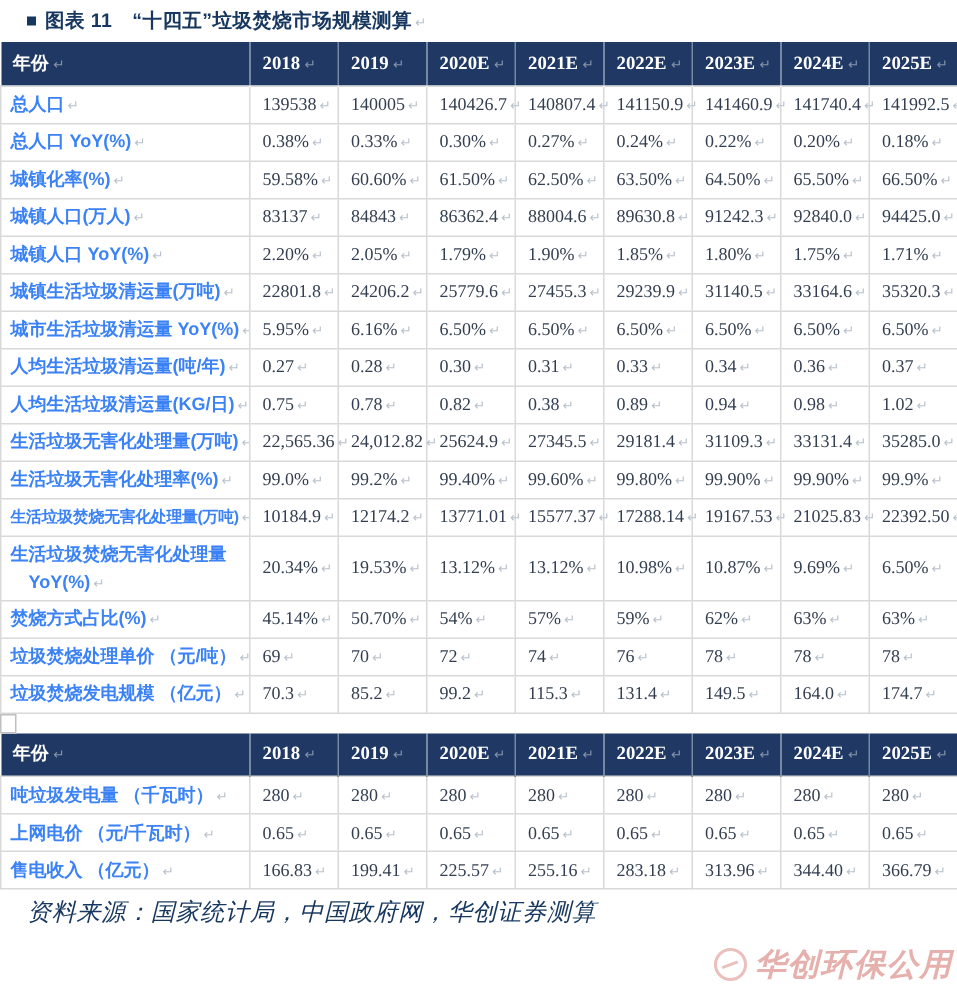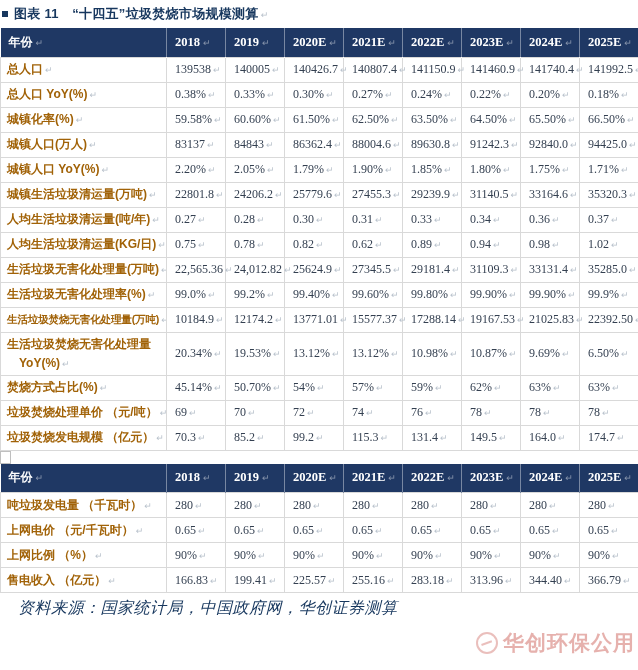--- a/index.html
+++ b/index.html
@@ -1,52 +1,52 @@
 <!DOCTYPE html>
 <html><head>
 <meta charset="utf-8">
 <style>
   * { margin:0; padding:0; box-sizing:border-box; }
   html,body { width:638px; height:670px; background:#ffffff; overflow:hidden;
     font-family:"Liberation Sans", sans-serif; position:relative; }
 
-  .title-row { display:flex; align-items:center; height:28px; padding-left:2px; }
+  .title-row { display:flex; align-items:center; height:28px; padding-left:18px; }
   .bullet { width:6px; height:6px; background:#17375e; margin-right:6px; flex:none; }
   .title-text { font-size:13px; font-weight:bold; color:#17375e; letter-spacing:.3px; }
   .title-text::after { content:"↵"; color:#b9c2cc; font-size:9px; font-weight:normal; margin-left:2px; }
 
   table { border-collapse:collapse; table-layout:fixed; width:638px; }
   col.lab { width:166px; } col.d { width:59px; }
 
   thead th { background:#1f3864; color:#ffffff; font-family:"Liberation Serif", serif;
     font-weight:bold; font-size:12.5px; text-align:left; height:29px;
     padding:0 0 0 8px; border-left:1px solid rgba(255,255,255,.4); }
   thead th:first-child { border-left:none; font-family:"Liberation Sans", sans-serif; font-size:12px; }
   thead th::after { content:"↵"; color:rgba(255,255,255,.45); font-size:9px; font-weight:normal; margin-left:3px; }
 
   tbody th, tbody td { border:1px solid #d9d9d9; height:25px; }
-  tbody th.rowlabel { text-align:left; font-size:12px; font-weight:bold; color:#a16207;
+  tbody th.rowlabel { text-align:left; font-size:12px; font-weight:bold; color:#3b82f6;
     padding:1px 0 1px 6px; white-space:nowrap; overflow:hidden; }
   tbody td { font-family:"Liberation Serif", serif; font-size:12px; color:#333f50;
     text-align:left; padding:1px 0 1px 8px; white-space:nowrap; }
   tbody th::after, tbody td::after { content:"↵"; color:#b9c2cc; font-size:9px; font-weight:normal; margin-left:2px; }
 
   tr.tight th.rowlabel { font-size:10.6px; letter-spacing:-.2px;margin-top:12px; }
   tr.wrap2 th.rowlabel { white-space:pre-line; line-height:1.55; }
   tr.wrap2 th, tr.wrap2 td { height:43px; }
 
   .gap-strip { height:13px; position:relative; }
   .gap-box { position:absolute; left:0; top:0; width:11px; height:13px;
     border:1px solid #bfbfbf; background:#fff; }
 
   .source { font-style:italic; color:#17375e; font-size:16px;
     font-family:"Liberation Serif", serif; padding:5px 0 0 18px; letter-spacing:.5px; }
 
   .watermark { position:absolute; right:3px; bottom:13px; display:flex; align-items:center;
-    color:rgba(209,113,106,.55); pointer-events:none; }
+    color:rgba(209,113,106,.55); pointer-events:none;font-style:italic; }
   .wm-logo { width:22px; height:22px; border:2px solid rgba(209,113,106,.45);
     border-radius:50%; margin-right:5px; position:relative; flex:none; }
   .wm-logo::after { content:""; position:absolute; left:4px; top:8px; width:11px; height:5px;
     border-top:2px solid rgba(209,113,106,.45); transform:rotate(-20deg); }
   .wm-text { font-size:21px; font-weight:bold; letter-spacing:1px; }
 </style>
 </head>
 <body>
 
 <div class="title-row">
@@ -140,36 +140,47 @@
         <td>22801.8</td>
         <td>24206.2</td>
         <td>25779.6</td>
         <td>27455.3</td>
         <td>29239.9</td>
         <td>31140.5</td>
         <td>33164.6</td>
         <td>35320.3</td>
       </tr>
       <tr>
+        <th class="rowlabel">城市生活垃圾清运量 YoY(%)</th>
+        <td>5.95%</td>
+        <td>6.16%</td>
+        <td>6.50%</td>
+        <td>6.50%</td>
+        <td>6.50%</td>
+        <td>6.50%</td>
+        <td>6.50%</td>
+        <td>6.50%</td>
+      </tr>
+      <tr>
         <th class="rowlabel">人均生活垃圾清运量(吨/年)</th>
         <td>0.27</td>
         <td>0.28</td>
         <td>0.30</td>
         <td>0.31</td>
         <td>0.33</td>
         <td>0.34</td>
         <td>0.36</td>
         <td>0.37</td>
       </tr>
       <tr>
         <th class="rowlabel">人均生活垃圾清运量(KG/日)</th>
         <td>0.75</td>
         <td>0.78</td>
         <td>0.82</td>
-        <td>0.62</td>
+        <td>0.38</td>
         <td>0.89</td>
         <td>0.94</td>
         <td>0.98</td>
         <td>1.02</td>
       </tr>
       <tr>
         <th class="rowlabel">生活垃圾无害化处理量(万吨)</th>
         <td>22,565.36</td>
         <td>24,012.82</td>
         <td>25624.9</td>
@@ -295,31 +306,20 @@
         <td>0.65</td>
         <td>0.65</td>
         <td>0.65</td>
         <td>0.65</td>
         <td>0.65</td>
         <td>0.65</td>
         <td>0.65</td>
         <td>0.65</td>
       </tr>
       <tr>
-        <th class="rowlabel">上网比例 （%）</th>
-        <td>90%</td>
-        <td>90%</td>
-        <td>90%</td>
-        <td>90%</td>
-        <td>90%</td>
-        <td>90%</td>
-        <td>90%</td>
-        <td>90%</td>
-      </tr>
-      <tr>
         <th class="rowlabel">售电收入 （亿元）</th>
         <td>166.83</td>
         <td>199.41</td>
         <td>225.57</td>
         <td>255.16</td>
         <td>283.18</td>
         <td>313.96</td>
         <td>344.40</td>
         <td>366.79</td>
       </tr>

